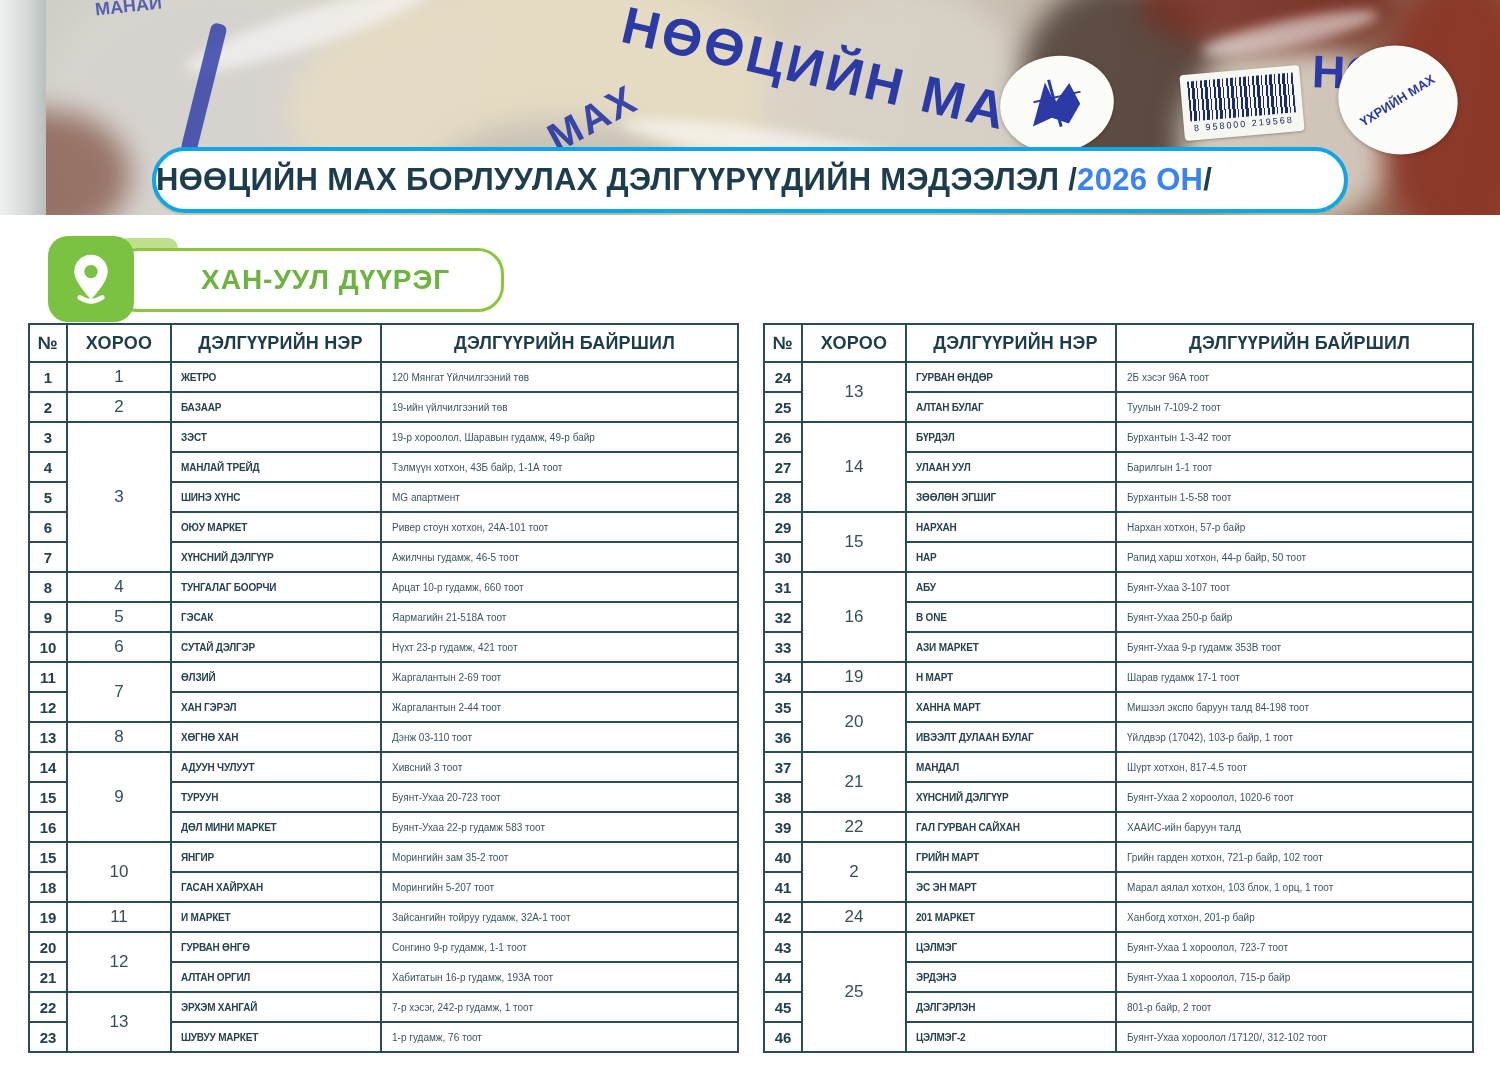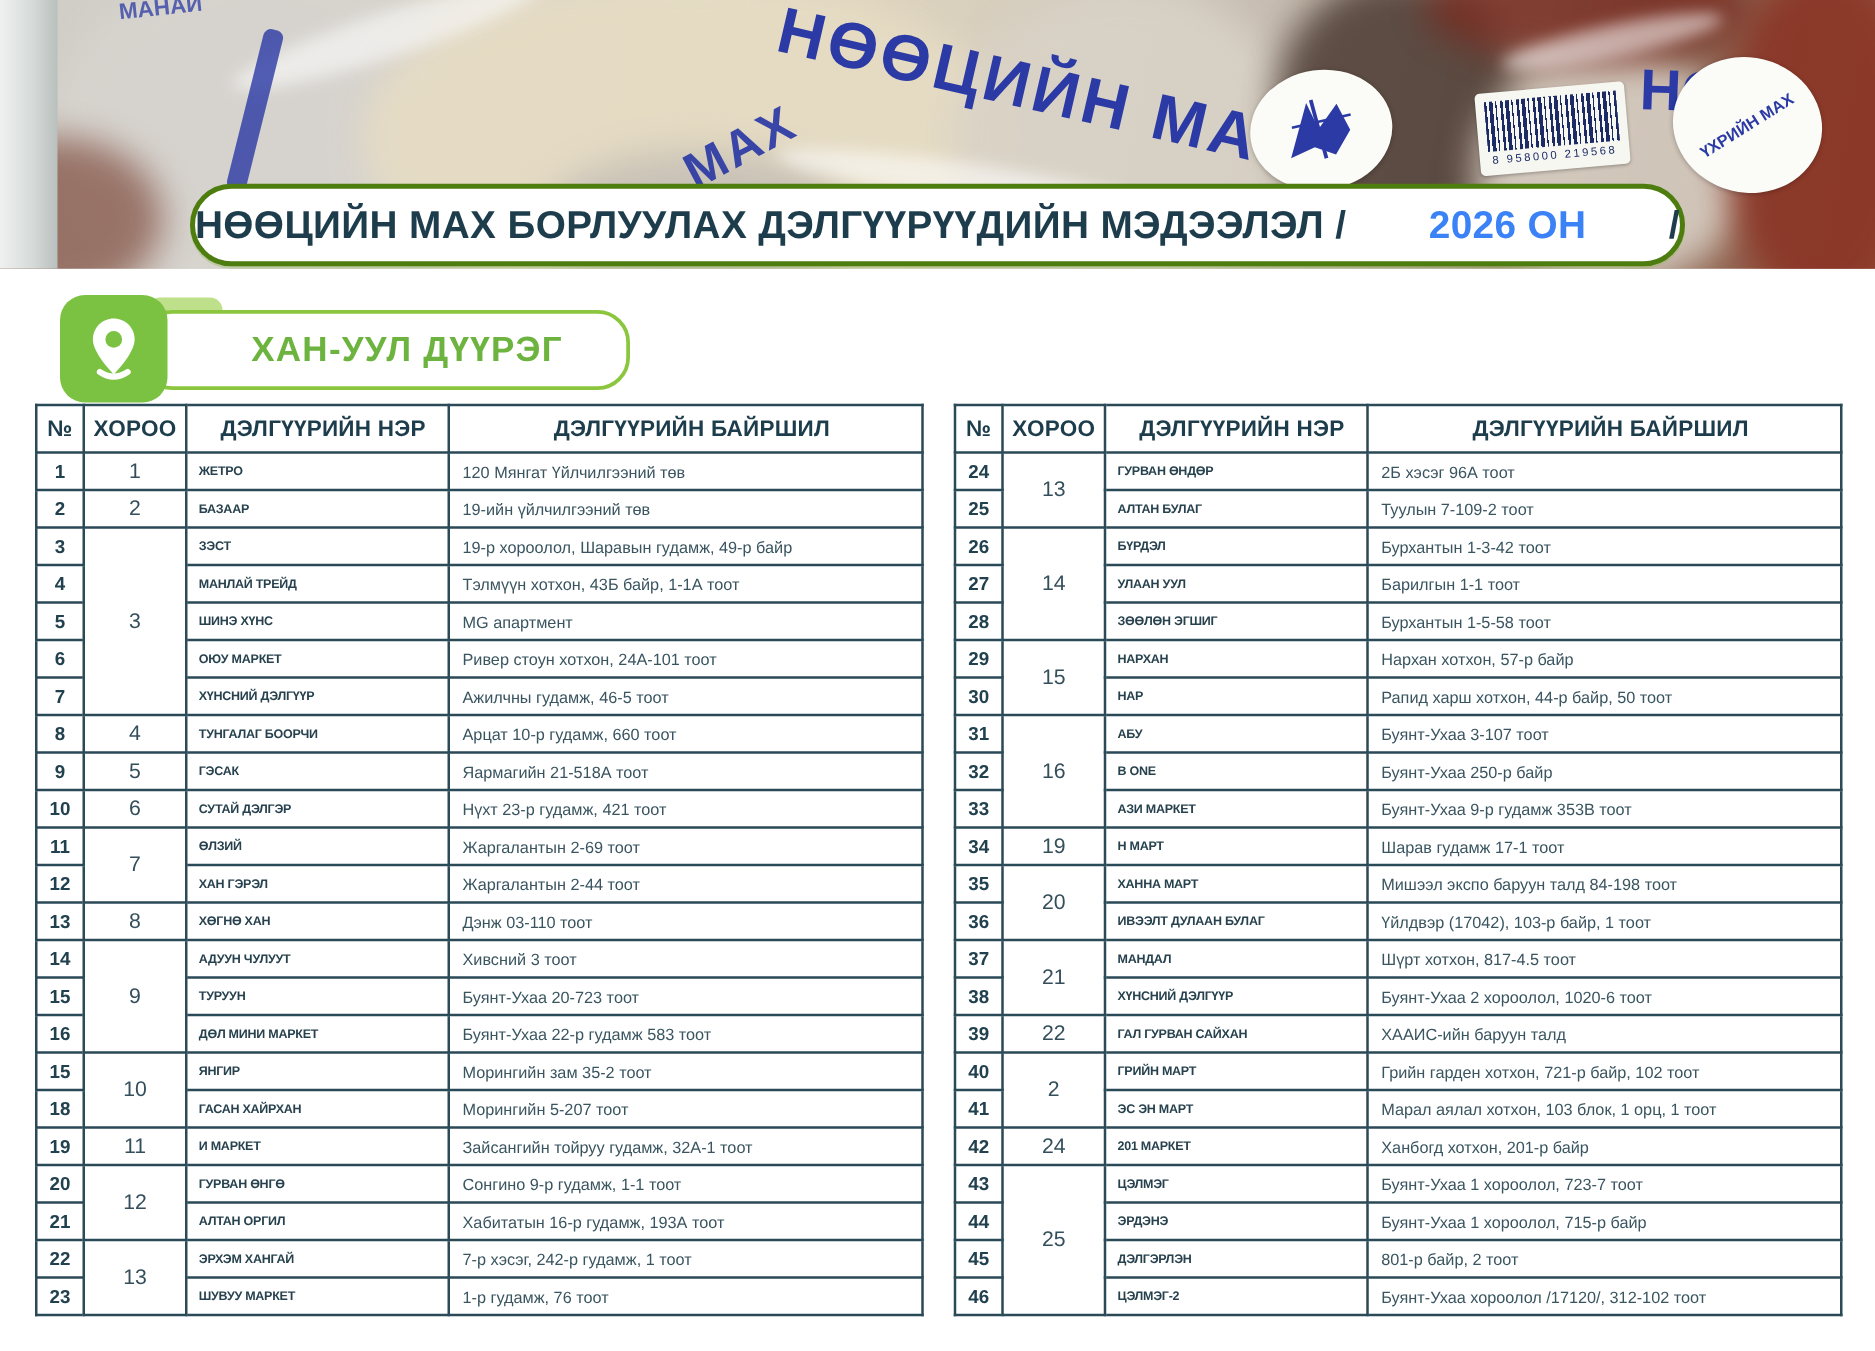--- a/index.html
+++ b/index.html
@@ -37,21 +37,21 @@
   .st-beef span { display:block; transform:rotate(-46deg); color:#2b3aa5; font-weight:bold; font-size:13px; white-space:nowrap; }
   .barcode-label { position:absolute; left:1182px; top:70px; width:120px; height:66px; background:#f7f7f2;
            border-radius:4px; transform:rotate(-5deg); box-shadow:0 1px 3px rgba(0,0,0,.3);
            display:flex; flex-direction:column; align-items:center; justify-content:center; padding:4px 6px; }
   .bars { width:106px; height:40px;
            background:repeating-linear-gradient(90deg,#1c2b66 0 2px,transparent 2px 4px,#1c2b66 4px 7px,transparent 7px 9px,#1c2b66 9px 10px,transparent 10px 13px); }
   .bc-num { font-size:9px; letter-spacing:2px; color:#1c2b66; margin-top:2px; }
 
   
   .banner { position:absolute; left:152px; top:147px; width:1196px; height:66px; background:#ffffff;
-            border:4px solid #4d7c0f; border-radius:38px; display:flex; align-items:center; justify-content:space-between;
+            border:4px solid #0ea5e9; border-radius:38px; display:flex; align-items:center; justify-content:flex-start;
             box-shadow:0 2px 0 rgba(140,180,80,.35); }
   .banner .t-main { color:#1d3d4c; font-weight:bold; font-size:31px; letter-spacing:.3px; }
   .banner .t-year { color:#3b82f6; font-weight:bold; font-size:31px; letter-spacing:.3px; }
 
   
   .badge-wrap { position:absolute; left:48px; top:236px; height:88px; }
   .badge-notch { position:absolute; left:70px; top:2px; width:60px; height:30px; background:#bfe08a; border-radius:10px; }
   .badge-pill { position:absolute; left:64px; top:12px; height:64px; min-width:392px; background:#ffffff;
             border:3px solid #8cc63f; border-radius:26px; display:flex; align-items:center; padding-left:86px; padding-right:36px; }
   .badge-pill span { color:#6db33f; font-weight:bold; font-size:28px; letter-spacing:1px; }
@@ -59,23 +59,23 @@
             display:flex; align-items:center; justify-content:center; }
 
   
   .tbl { position:absolute; top:323px; border-collapse:collapse; table-layout:fixed; background:#fff; }
   .tbl-left { left:28px; width:711px; }
   .tbl-right { left:763px; width:711px; }
   .tbl th, .tbl td { border:2px solid #2b4a57; overflow:hidden; }
   .tbl th { height:38px; font-size:18px; font-weight:bold; color:#1d3d4c; text-align:center; letter-spacing:.2px; }
   .tbl td { height:30px; }
   .c-no { width:38px; text-align:center; font-weight:bold; font-size:15px; color:#22414e; }
-  .c-kh { width:82px; text-align:center; font-size:17px; color:#344f5b; }
+  .c-kh { width:104px; text-align:center; font-size:17px; color:#344f5b; }
   .c-name { width:210px; padding-left:9px; font-weight:bold; font-size:10px; color:#27424e; letter-spacing:-.2px; }
-  .c-addr { padding-left:10px; font-size:13px; color:#3a5560; }
+  .c-addr { padding-left:10px; font-size:10px; color:#3a5560; }
 </style>
 </head>
 <body>
 
 <div class="page">
 
   <div class="photo">
     <div class="blob b1"></div>
     <div class="blob b2"></div>
     <div class="blob b3"></div>

